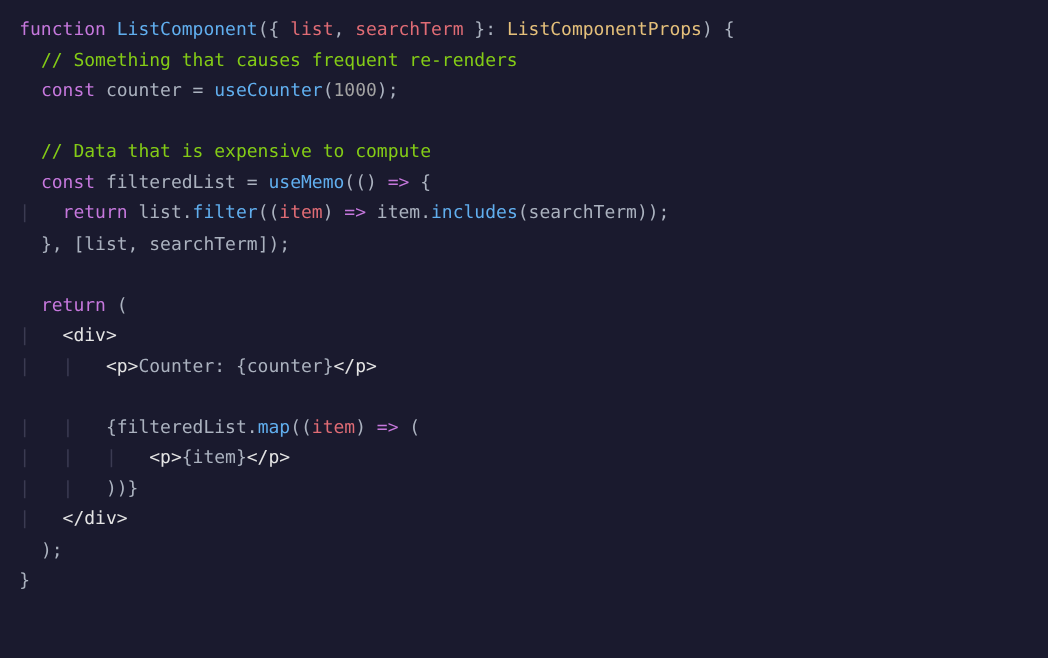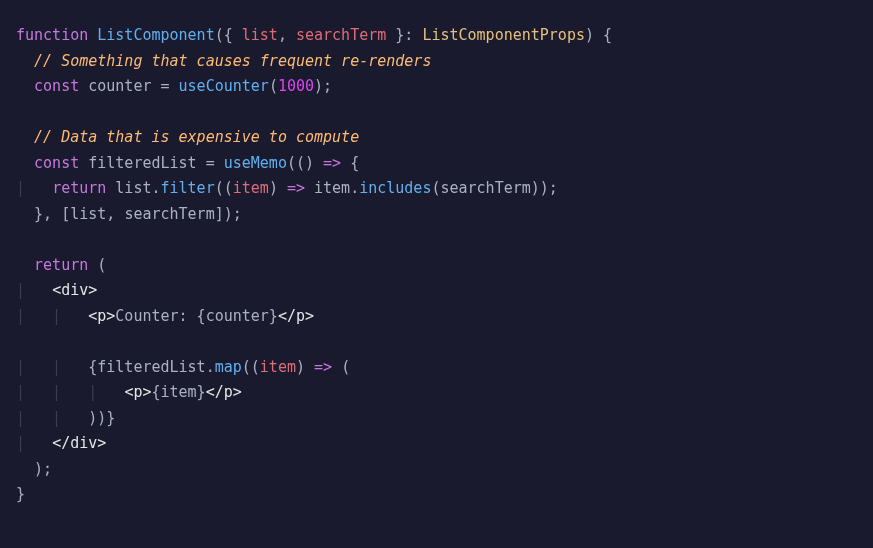--- a/index.html
+++ b/index.html
@@ -15,41 +15,41 @@
       font-family: 'Courier New', Courier, monospace;
       font-size: 15px;
       line-height: 1.7;
       overflow: hidden;
     }
 
     .code-container {
       width: 100%;
       height: 100%;
       background-color: #1a1a2e;
-      padding: 23px 16px;
+      padding: 12px 16px;
     }
 
     .code-block {
       display: block;
       white-space: pre;
     }
 
     .line {
       display: block;
       min-height: 1.7em;
     }
 
     
     .kw       { color: #c678dd; }   
     .fn       { color: #61afef; }   
     .param    { color: #e06c75; }   
     .type     { color: #e5c07b; }   
     .op       { color: #abb2bf; }   
-    .comment  { color: #fdba74; font-style: italic; }   
-    .num      { color: #d946ef; margin-top: 41px; }   
+    .comment  { color: #84cc16; }   
+    .num      { color: #a3a3a3; margin-top: 41px; }   
     .plain    { color: #abb2bf; }   
     .jsx-tag  { color: #e5e5e5; }   
     .method   { color: #61afef; }
 
     .pipe {
       color: #3b3b52;
       display: inline-block;
     }
   </style>
 </head>

